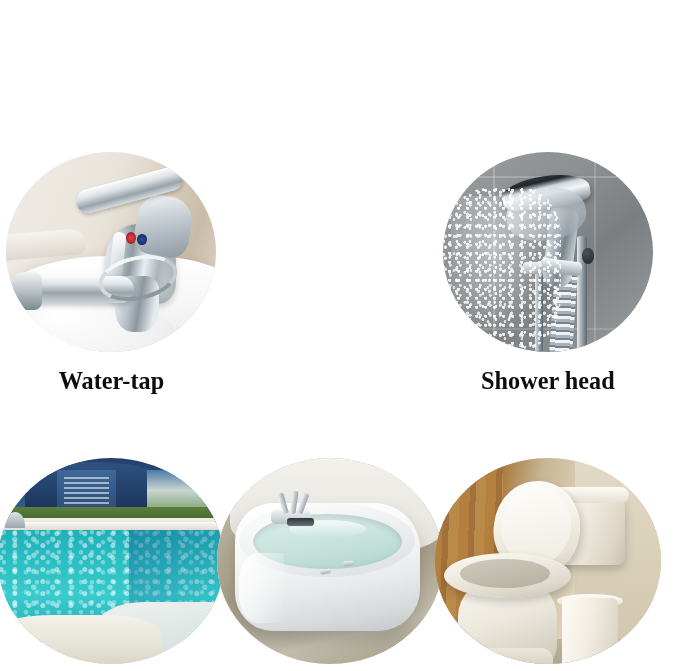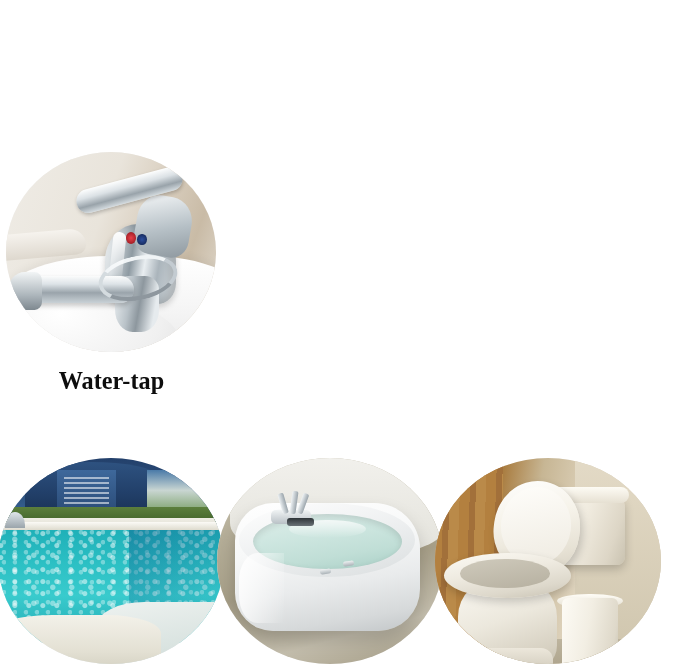--- a/index.html
+++ b/index.html
@@ -231,20 +231,43 @@
             <div class="sh tap-lever2"></div>
             <div class="sh tap-lever"></div>
             <div class="sh tap-dot-red"></div>
             <div class="sh tap-dot-blue"></div>
             <div class="sh tap-hl"></div>
           </div>
         </div>
         <div class="cell-label">Water-tap</div>
       </div>
 
+      <div class="cell">
+        <div class="circle">
+          <div class="scene">
+            <div class="sh sw-bg"></div>
+            <div class="sh sw-tile-h"></div>
+            <div class="sh sw-tile-h2"></div>
+            <div class="sh sw-tile-v"></div>
+            <div class="sh sw-tile-v2"></div>
+            <div class="sh sw-rail"></div>
+            <div class="sh sw-rail2"></div>
+            <div class="sh sw-hose"></div>
+            <div class="sh sw-bracket"></div>
+            <div class="sh sw-handle"></div>
+            <div class="sh sw-collar"></div>
+            <div class="sh sw-head"></div>
+            <div class="sh sw-face"></div>
+            <div class="sh sw-knob"></div>
+            <div class="sh sw-spray-glow"></div>
+            <div class="sh sw-spray"></div>
+          </div>
+        </div>
+        <div class="cell-label">Shower head</div>
+      </div>
 
     </div>
 
     <div class="row row2">
 
       <div class="cell">
         <div class="circle">
           <div class="scene">
             <div class="sh pl-sky"></div>
             <div class="sh pl-building"></div>

